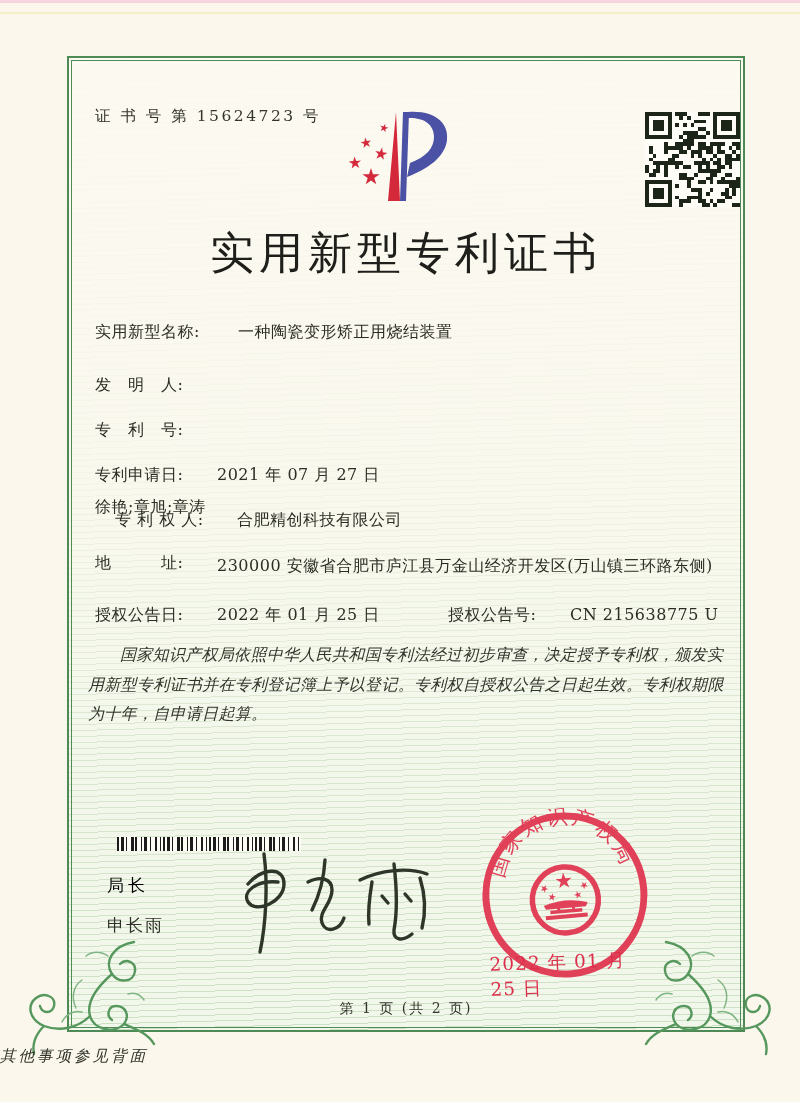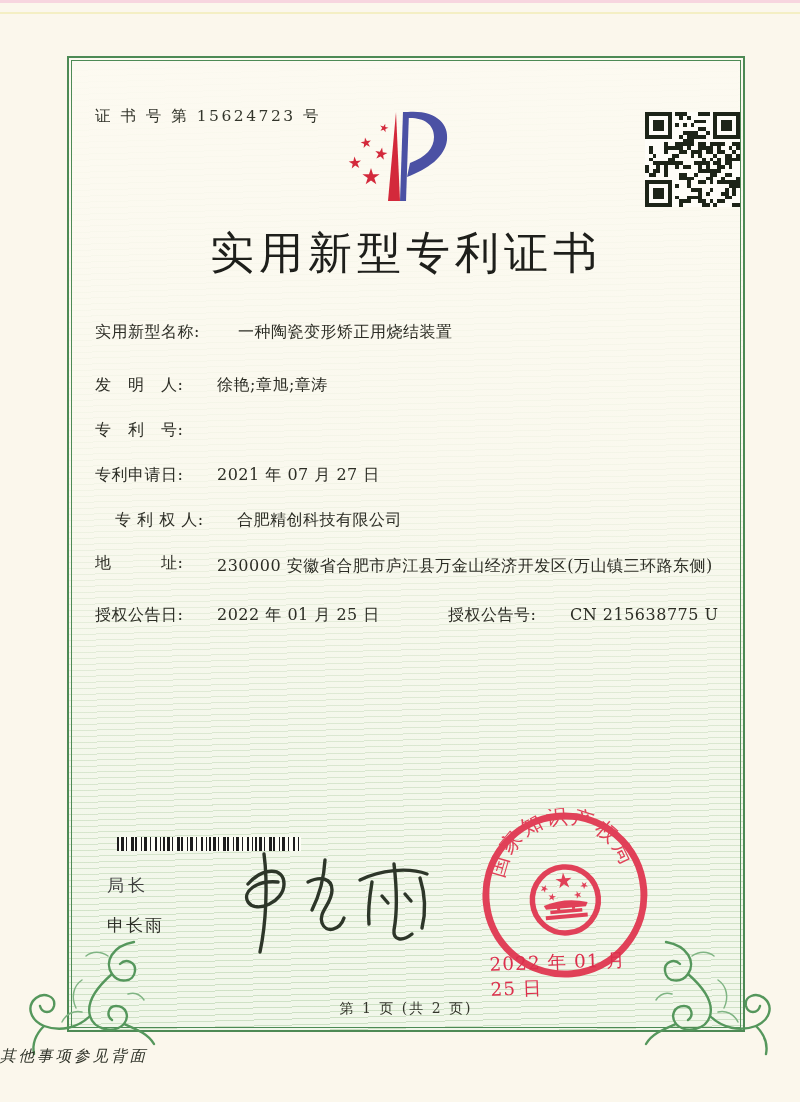--- a/index.html
+++ b/index.html
@@ -30,42 +30,42 @@
   .qr{left:645px;top:112px;width:95px;height:95px;background:#fefdf8;}
   .title{
     left:67px;top:224px;width:678px;text-align:center;
     font-size:44px;letter-spacing:5px;color:#1e1f1b;font-weight:500;
   }
   
   .field{left:95px;display:flex;font-size:16px;color:#2c2d25;}
   .field .lab{flex:0 0 122px;letter-spacing:.5px;}
   .field .val{letter-spacing:.5px;}
   .f0{top:322px;gap:21px;}
-  .f1{top:375px;}
+  .f1{top:375px;flex-direction:column;}
   .f2{top:420px;}
   .f3{top:465px;}
   .f4{top:510px;margin-left:20px;}
   .f5{top:553px;width:620px;}
   .f5 .val{width:498px;line-height:25px;}
   .f6{top:605px;}
   .f7{left:448px;top:605px;}
   
   .paras{left:88px;top:640px;width:638px;font-size:16px;line-height:29.5px;
     font-style:italic;color:#30342a;letter-spacing:.3px;}
   .paras p{margin:0;text-indent:2em;}
   
   .barcode{left:117px;top:837px;width:184px;height:14px;
     background:repeating-linear-gradient(90deg,
       #1c1c1c 0 2px,#fdfdf6 2px 4px,#1c1c1c 4px 7px,#fdfdf6 7px 9px,
       #1c1c1c 9px 10px,#fdfdf6 10px 14px,#1c1c1c 14px 17px,#fdfdf6 17px 18px,
       #1c1c1c 18px 20px,#fdfdf6 20px 24px,#1c1c1c 24px 25px,#fdfdf6 25px 27px,
       #1c1c1c 27px 30px,#fdfdf6 30px 33px,#1c1c1c 33px 34px,#fdfdf6 34px 38px,
       #1c1c1c 38px 40px,#fdfdf6 40px 43px,#1c1c1c 43px 44px,#fdfdf6 44px 46px);}
   
-  .signer-title{left:107px;top:874px;font-size:17px;letter-spacing:4px;color:#404040;}
+  .signer-title{left:107px;top:874px;font-size:17px;letter-spacing:4px;color:#000000;}
   .signer-name{left:107px;top:914px;font-size:17px;letter-spacing:2px;color:#2e3028;}
   .signature{left:222px;top:850px;width:215px;height:108px;}
   
   .seal{left:477px;top:808px;width:176px;height:176px;transform:rotate(-5deg);opacity:.93;}
   .seal-date{left:490px;top:949px;width:160px;font-size:18.5px;color:#dc2f4c;
     letter-spacing:1px;transform:rotate(-2deg);font-weight:500;}
   
   .page-no{left:67px;top:1000px;width:678px;text-align:center;font-size:14px;
     letter-spacing:2px;color:#33352b;}
   .back-note{left:0;top:1046px;width:800px;font-size:15.5px;
@@ -452,20 +452,21 @@
 <div class="abs field f6">
   <span class="lab">授权公告日:</span>
   <span class="val">2022 年 01 月 25 日</span>
 </div>
 <div class="abs field f7">
   <span class="lab">授权公告号:</span>
   <span class="val">CN 215638775 U</span>
 </div>
 
 <div class="abs paras">
+  <p>国家知识产权局依照中华人民共和国专利法经过初步审查，决定授予专利权，颁发实用新型专利证书并在专利登记簿上予以登记。专利权自授权公告之日起生效。专利权期限为十年，自申请日起算。</p>
 </div>
 
 <div class="abs barcode"></div>
 
 <div class="abs signer-title">局长</div>
 <div class="abs signer-name">申长雨</div>
 
 <svg class="abs signature" viewBox="0 0 215 108">
   <g fill="none" stroke="#2d3629" stroke-width="3.4" stroke-linecap="round">
     <path d="M 26,34 C 40,18 62,16 62,34 C 62,52 34,64 26,52 C 20,42 34,30 56,32"></path>

